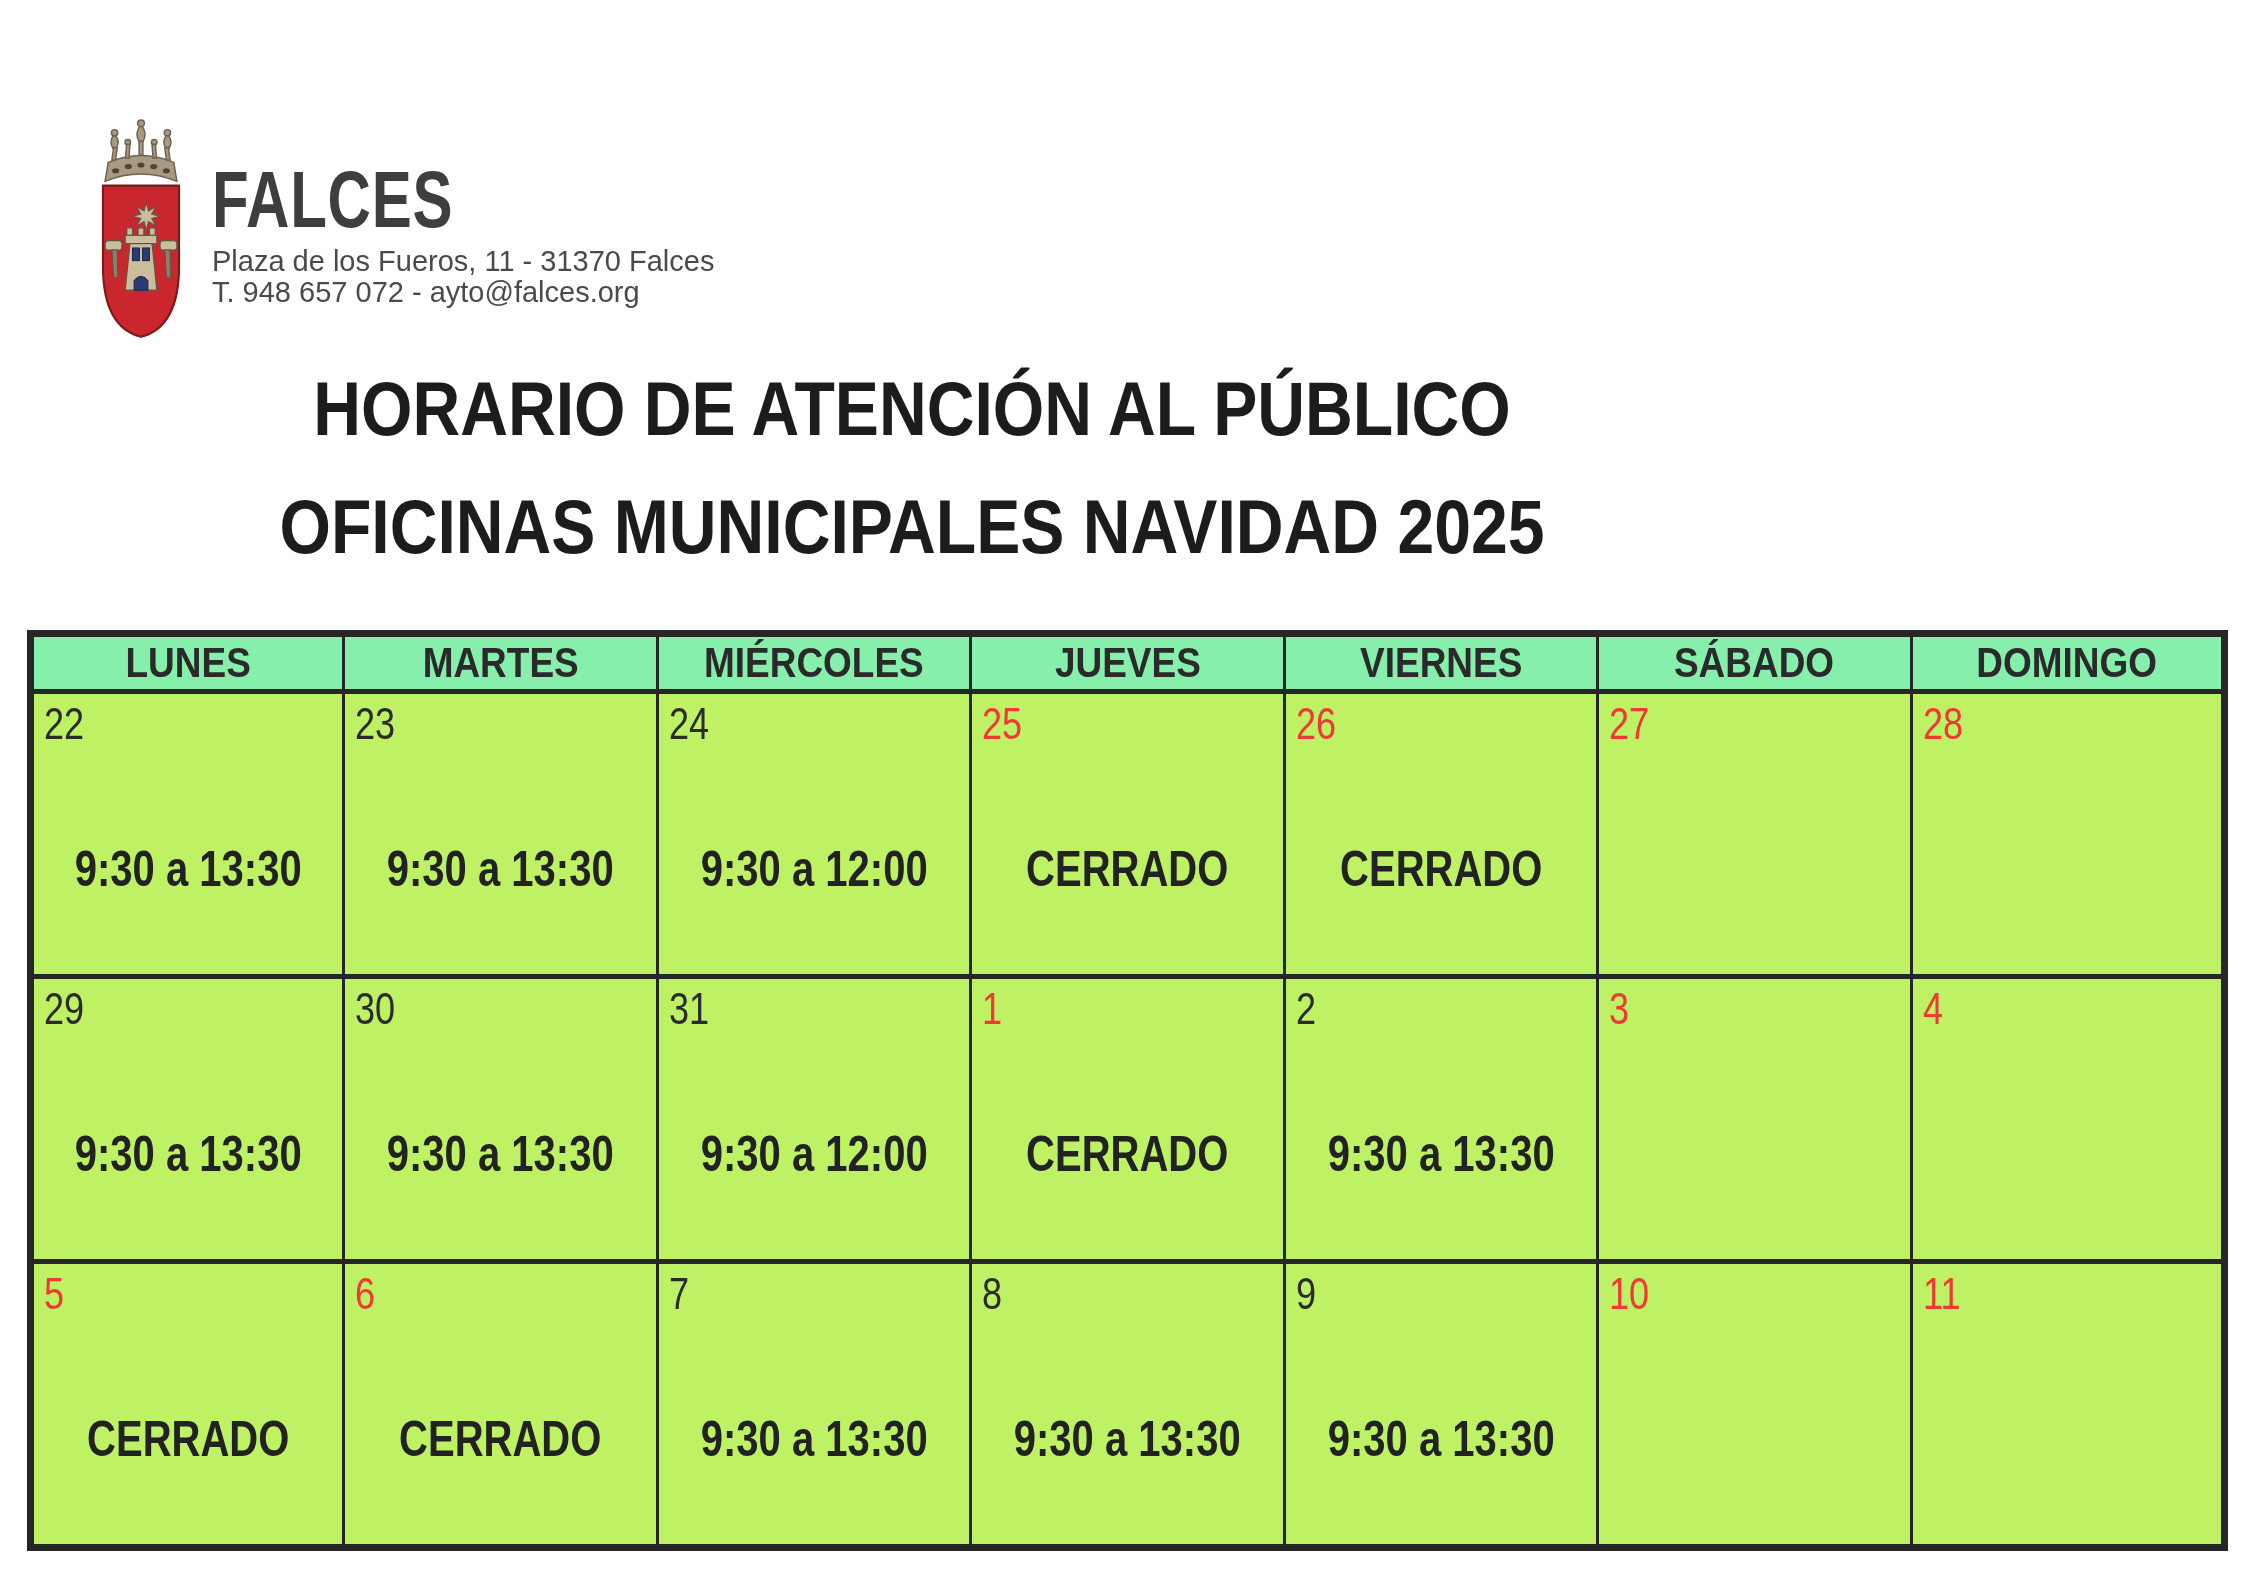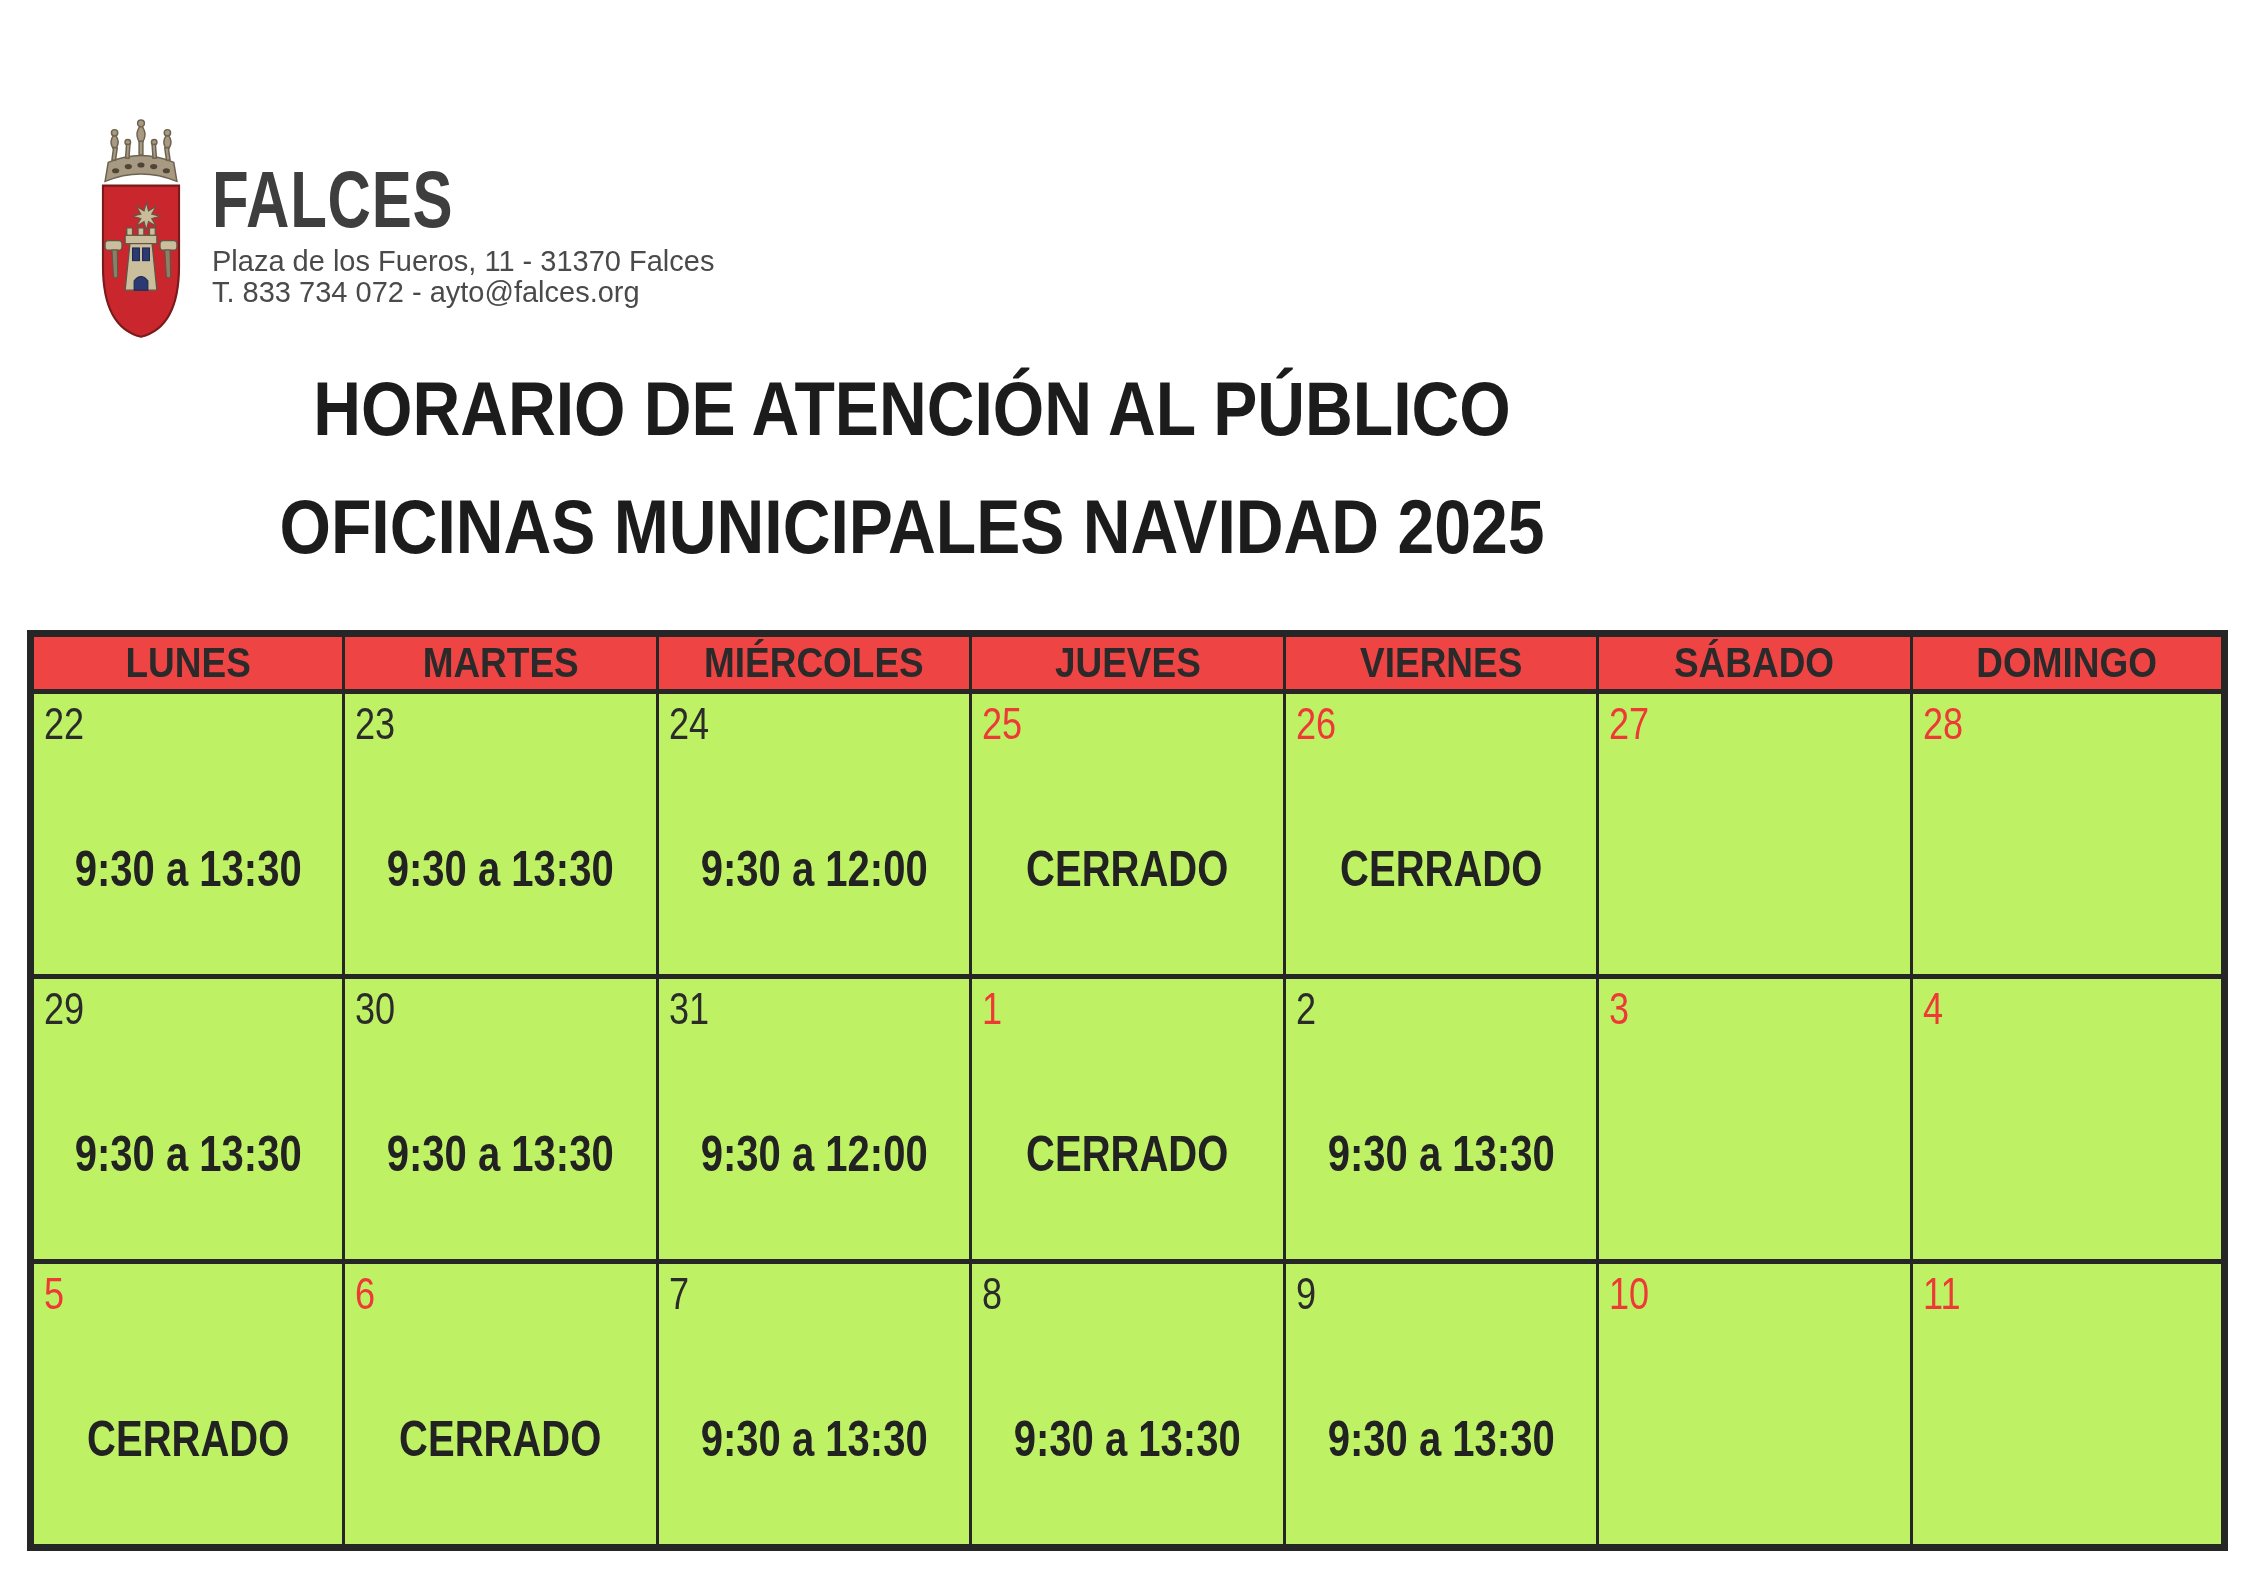--- a/index.html
+++ b/index.html
@@ -51,21 +51,21 @@
     position: absolute; left: 27px; top: 630px;
     width: 2201px; table-layout: fixed;
     border-collapse: collapse;
     border: 7px solid #262626;
   }
   table.calendar th, table.calendar td {
     border-left: 3px solid #262626; border-right: 3px solid #262626;
     padding: 0;
   }
   table.calendar th {
-    height: 52px; background: #ef4444; color: #2a2a2a;
+    height: 52px; background: #86efac; color: #2a2a2a;
     font-size: 42px; font-weight: 700; text-align: center;
     border-bottom: 5px solid #262626;
   }
   .hdr-txt { display: inline-block; transform: scaleX(0.88); transform-origin: center; white-space: nowrap; }
   table.calendar td {
     height: 280px; vertical-align: top; position: relative;
     background: #bef264;
     border-top: 5px solid #262626; border-bottom: 5px solid #262626;
   }
   .daynum {
@@ -134,21 +134,21 @@
         <path d="M22.5,125 L24,150 q2,3 4,0 L27.5,125 Z" fill="#8c7f68" stroke="#5f5545" stroke-width="1"></path>
       </g>
       <g>
         <rect x="68" y="116" width="16" height="9" rx="3" fill="#cbbe9c" stroke="#5f5545" stroke-width="1.2"></rect>
         <path d="M72.5,125 L74,150 q2,3 4,0 L77.5,125 Z" fill="#8c7f68" stroke="#5f5545" stroke-width="1"></path>
       </g>
     </svg>
     <div class="logo-text">
       <div><span class="org-name">FALCES</span></div>
       <div class="org-address">Plaza de los Fueros, 11 - 31370 Falces</div>
-      <div class="org-contact">T. 833 734 072 - ayto@falces.org</div>
+      <div class="org-contact">T. 948 657 072 - ayto@falces.org</div>
     </div>
   </header>
 
   <h1 class="title">
     <span class="title-line">HORARIO DE ATENCIÓN AL PÚBLICO</span>
     <span class="title-line">OFICINAS MUNICIPALES NAVIDAD 2025</span>
   </h1>
 
   <table class="calendar">
     <thead>

